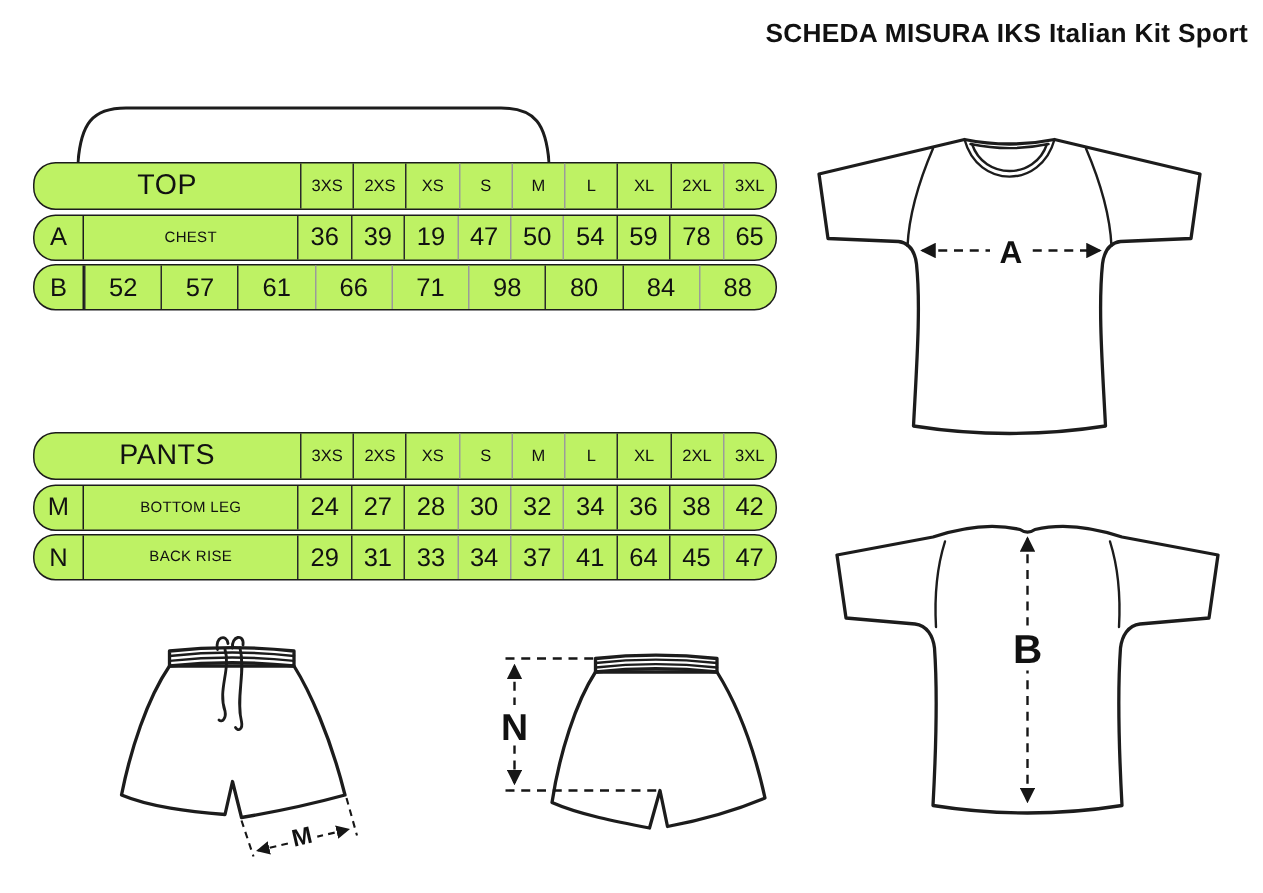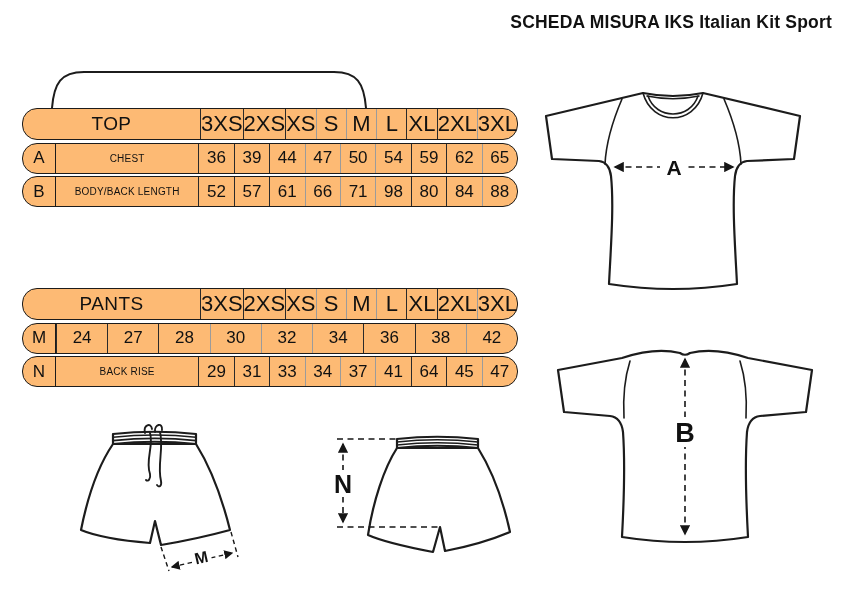--- a/index.html
+++ b/index.html
@@ -14,27 +14,27 @@
   .tab{position:absolute;left:51px;top:70px;width:316px;height:38px;}
   .tab svg{position:absolute;left:0;top:0;}
   .tab .tab-label{position:absolute;left:14px;top:10px;font-size:17px;letter-spacing:0.2px;
                   white-space:nowrap;color:#161616;}
 
   
   .size-table{position:absolute;left:22px;width:496px;}
   .size-table.top{top:108px;}
   .size-table.pants{top:288px;}
   .srow{display:flex;align-items:stretch;height:31px;box-sizing:border-box;
-        border:1.7px solid #1c1c1c;border-radius:15px;background:#fdba74;margin-bottom:2.5px;}
+        border:1.7px solid #1c1c1c;border-radius:15px;background:#bef264;margin-bottom:2.5px;}
   .srow.header{height:32px;}
   .cell{display:flex;align-items:center;justify-content:center;box-sizing:border-box;}
   .title-cell{width:177px;font-size:19px;letter-spacing:0.4px;}
   .letter-cell{width:33px;border-right:1.7px solid #1c1c1c;font-size:17px;}
   .name-cell{width:142.3px;font-size:10px;letter-spacing:0.2px;}
-  .size-cell{flex:1;border-left:1.4px solid #2a2a2a;font-size:22px;}
+  .size-cell{flex:1;border-left:1.4px solid #2a2a2a;font-size:11px;}
   .size-cell.g{border-left-color:#9b9b9b;}
   .size-cell.val{font-size:17px;}
 
   
   .diagram{position:absolute;}
   .d-shirt-front{left:536px;top:80px;}
   .d-shirt-back{left:540px;top:332px;}
   .d-shorts-front{left:60px;top:420px;}
   .d-shorts-back{left:326px;top:426px;}
   svg .outline{fill:#fff;stroke:#1c1c1c;stroke-width:2.2;stroke-linejoin:round;stroke-linecap:round;}
@@ -76,31 +76,30 @@
       <div class="cell size-cell g">L</div>
       <div class="cell size-cell">XL</div>
       <div class="cell size-cell">2XL</div>
       <div class="cell size-cell g">3XL</div>
     </div>
     <div class="srow">
       <div class="cell letter-cell">A</div>
       <div class="cell name-cell">CHEST</div>
       <div class="cell size-cell val">36</div>
       <div class="cell size-cell val">39</div>
-      <div class="cell size-cell val">44</div>
+      <div class="cell size-cell val">19</div>
       <div class="cell size-cell val g">47</div>
       <div class="cell size-cell val g">50</div>
       <div class="cell size-cell val g">54</div>
       <div class="cell size-cell val">59</div>
-      <div class="cell size-cell val">62</div>
+      <div class="cell size-cell val">78</div>
       <div class="cell size-cell val g">65</div>
     </div>
     <div class="srow">
       <div class="cell letter-cell">B</div>
-      <div class="cell name-cell">BODY/BACK LENGTH</div>
       <div class="cell size-cell val">52</div>
       <div class="cell size-cell val">57</div>
       <div class="cell size-cell val">61</div>
       <div class="cell size-cell val g">66</div>
       <div class="cell size-cell val g">71</div>
       <div class="cell size-cell val g">98</div>
       <div class="cell size-cell val">80</div>
       <div class="cell size-cell val">84</div>
       <div class="cell size-cell val g">88</div>
     </div>
@@ -114,20 +113,21 @@
       <div class="cell size-cell">XS</div>
       <div class="cell size-cell g">S</div>
       <div class="cell size-cell g">M</div>
       <div class="cell size-cell g">L</div>
       <div class="cell size-cell">XL</div>
       <div class="cell size-cell">2XL</div>
       <div class="cell size-cell g">3XL</div>
     </div>
     <div class="srow">
       <div class="cell letter-cell">M</div>
+      <div class="cell name-cell">BOTTOM LEG</div>
       <div class="cell size-cell val">24</div>
       <div class="cell size-cell val">27</div>
       <div class="cell size-cell val">28</div>
       <div class="cell size-cell val g">30</div>
       <div class="cell size-cell val g">32</div>
       <div class="cell size-cell val g">34</div>
       <div class="cell size-cell val">36</div>
       <div class="cell size-cell val">38</div>
       <div class="cell size-cell val g">42</div>
     </div>

